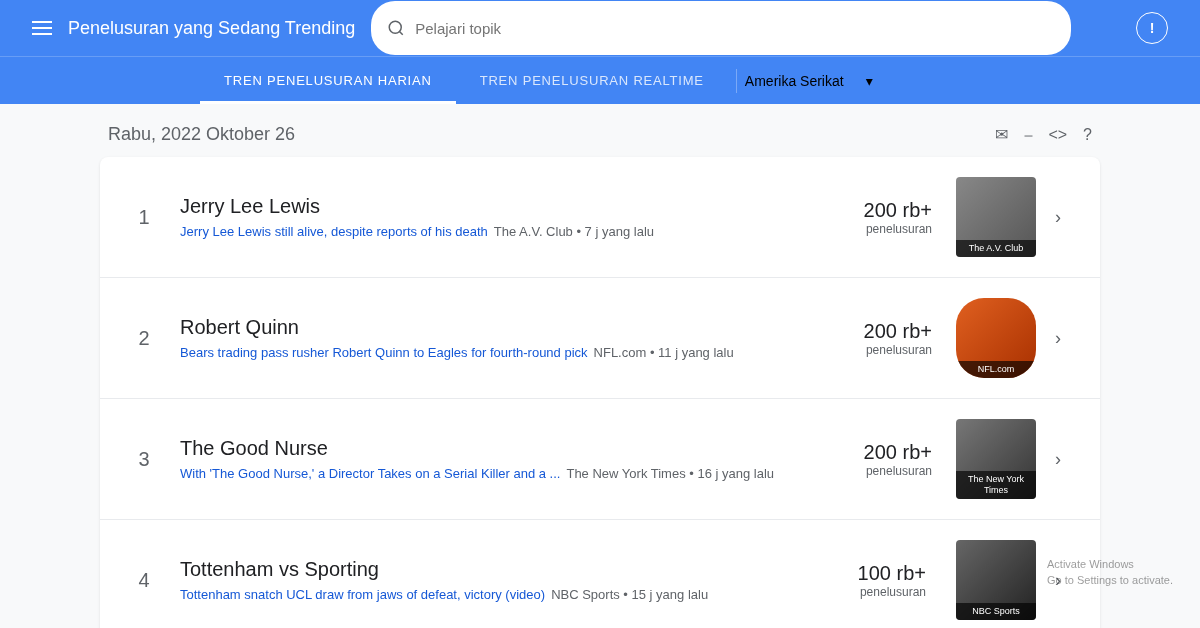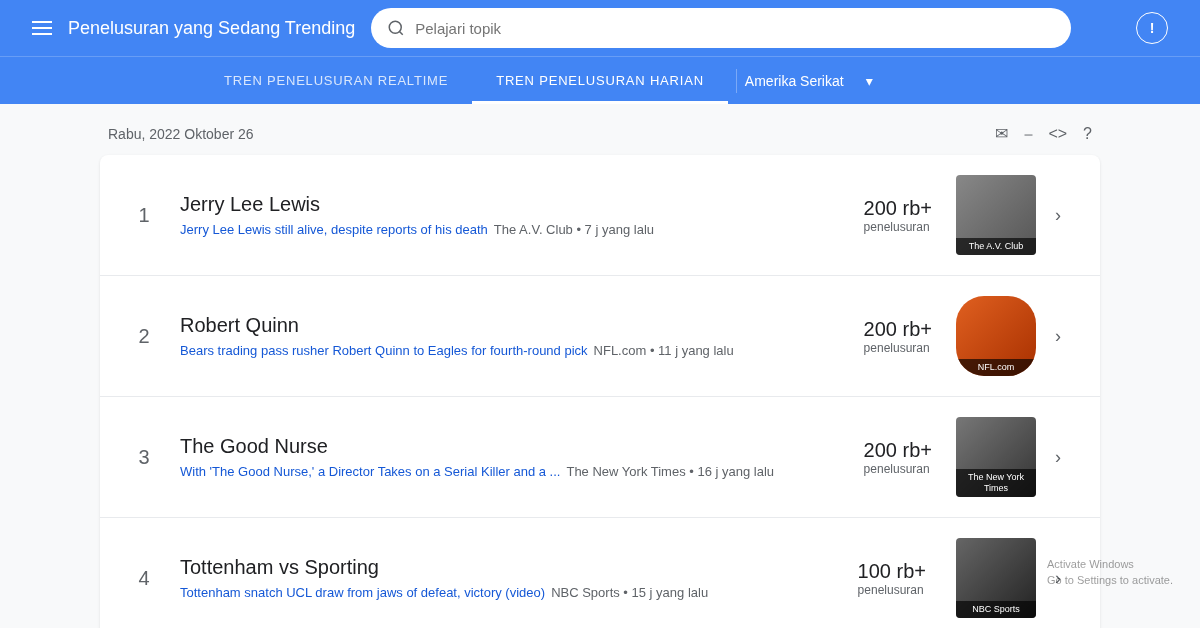--- a/index.html
+++ b/index.html
@@ -23,21 +23,21 @@
     .header-title {
       color: white; font-size: 18px; font-weight: 500; white-space: nowrap;
     }
     .search-bar {
       flex: 1;
       display: flex;
       align-items: center;
       background: white;
       border-radius: 24px;
       padding: 0 16px;
-      height: 40px;
+      height: 54px;
       max-width: 700px;
     }
     .search-bar svg { color: #5f6368; margin-right: 10px; flex-shrink: 0; }
     .search-input {
       border: none; outline: none; flex: 1; font-size: 15px; color: #202124;
       background: transparent;
     }
     .feedback-btn {
       margin-left: auto;
       width: 32px; height: 32px;
@@ -76,34 +76,34 @@
       position: absolute;
       bottom: 0; left: 0; right: 0;
       height: 3px;
       background: white;
     }
     .tab-divider {
       width: 1px; height: 24px; background: rgba(255,255,255,0.3); margin: 0 8px;
     }
     .region-selector {
       display: flex; align-items: center; gap: 22px;
-      color: #ffffff; font-size: 14px; cursor: pointer; text-align: right;
+      color: #000000; font-size: 14px; cursor: pointer; text-align: right;
     }
 
     
     .content {
       background: #f8f9fa;
       padding: 20px 0;
     }
     .date-row {
       display: flex; align-items: center; justify-content: space-between;
       padding: 0 108px 12px 108px;
     }
     .date-text {
-      font-size: 14px; color: #5f6368;
+      font-size: 18px; color: #5f6368;
     }
     .date-icons {
       display: flex; align-items: center; gap: 16px;
     }
     .date-icon {
       color: #5f6368; font-size: 16px; cursor: pointer;
     }
 
     
     .trend-list {
@@ -144,20 +144,21 @@
       display: flex; align-items: center; gap: 6px; flex-wrap: wrap;
     }
     .trend-subtitle-link {
       color: #1558d6; cursor: pointer; text-decoration: none;
     }
     .trend-subtitle-source {
       color: #5f6368;
     }
     .trend-count {
       margin-left: auto;
+      text-align: right;
       padding: 0 24px;
       flex-shrink: 0;
     }
     .trend-count-number {
       font-size: 20px; color: #202124; font-weight: 400;
     }
     .trend-count-label {
       font-size: 12px; color: #5f6368;
     }
     .trend-thumb {
@@ -213,25 +214,25 @@
     <svg width="18" height="18" viewBox="0 0 24 24" fill="none" stroke="#5f6368" stroke-width="2">
         <circle cx="11" cy="11" r="8"></circle>
         <line x1="21" y1="21" x2="16.65" y2="16.65"></line>
       </svg>
     <input class="search-input" type="text" placeholder="Pelajari topik" style="">
   </div>
   <div class="feedback-btn">!</div>
 </div>
 
 <div class="tabbar">
+  <div class="tab active">
+    <span>TREN PENELUSURAN HARIAN</span>
+  </div>
   <div class="tab">
     <span>TREN PENELUSURAN REALTIME</span>
-  </div>
-  <div class="tab active">
-    <span>TREN PENELUSURAN HARIAN</span>
   </div>
   <div class="tab-divider"></div>
   <div class="region-selector">
     <span>Amerika Serikat</span>
     <span>▾</span>
   </div>
 </div>
 
 <div class="content">
   <div class="date-row">

